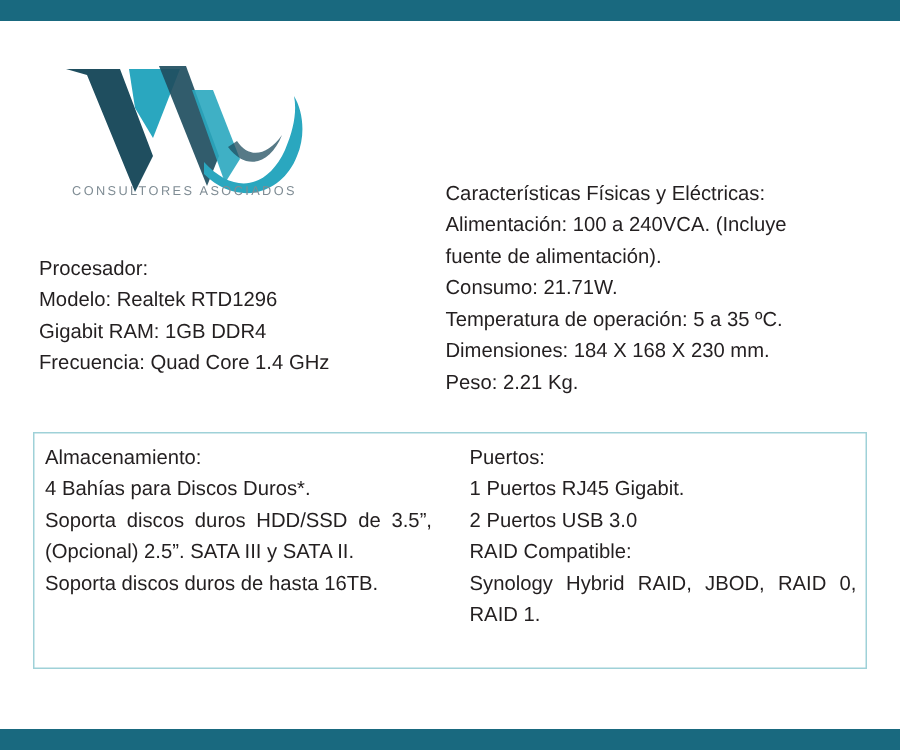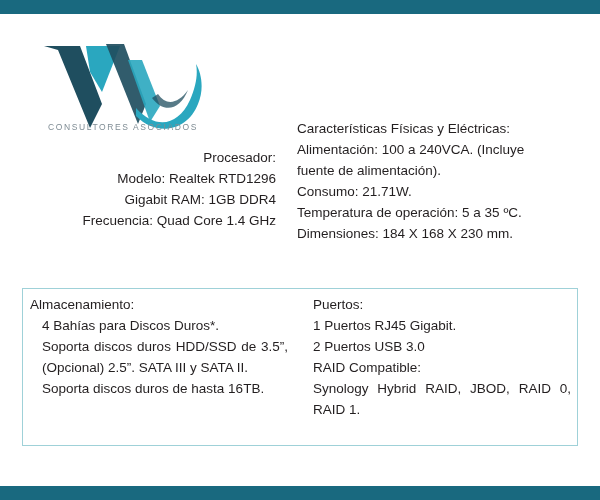--- a/index.html
+++ b/index.html
@@ -69,21 +69,21 @@
     white-space: nowrap;
   }
   .block .ln {
     font-size: 13.5px;
     line-height: 21px;
   }
   .just .ln {
     text-align: justify;
   }
 
-  #proc   { left: 26px;  top: 147px; width: 250px; text-align: right; }
+  #proc   { left: 26px;  top: 168px; width: 250px; }
   #fisicas{ left: 297px; top: 118px; width: 290px; }
 
   .boxed {
     border: 1px solid #9fd1d8;
     box-sizing: border-box;
   }
   #almac-box {
     position: absolute;
     left: 22px;
     top: 288px;
@@ -95,21 +95,21 @@
     position: absolute;
     left: 296px;
     top: 288px;
     width: 282px;
     height: 158px;
     border-left: none;
   }
   #almac   { left: 30px;  top: 294px; width: 258px; }
   #puertos { left: 313px; top: 294px; width: 258px; }
 
-  #almac .ln { text-align: justify; margin-left: 12px; }
+  #almac .ln { text-align: justify; }
   #puertos .raidline { text-align: justify; }
 </style>
 </head>
 <body>
 
 <div class="page">
 
   <div class="bar-top"></div>
   <div class="bar-bottom"></div>
 
@@ -136,20 +136,21 @@
     <div class="ln">Frecuencia: Quad Core 1.4 GHz</div>
   </div>
 
   <div class="block" id="fisicas">
     <div class="hd">Características Físicas y Eléctricas:</div>
     <div class="ln">Alimentación: 100 a 240VCA. (Incluye</div>
     <div class="ln">fuente de alimentación).</div>
     <div class="ln">Consumo: 21.71W.</div>
     <div class="ln">Temperatura de operación: 5 a 35 ºC.</div>
     <div class="ln">Dimensiones: 184 X 168 X 230 mm.</div>
+    <div class="ln">Peso: 2.21 Kg.</div>
   </div>
 
   <div class="boxed" id="almac-box"></div>
   <div class="boxed" id="puertos-box"></div>
 
   <div class="block just" id="almac">
     <div class="hd">Almacenamiento:</div>
     <div class="ln">4 Bahías para Discos Duros*.</div>
     <div class="ln">Soporta discos duros HDD/SSD de 3.5”,(Opcional) 2.5”. SATA III y SATA II.</div>
     <div class="ln">Soporta discos duros de hasta 16TB.</div>

